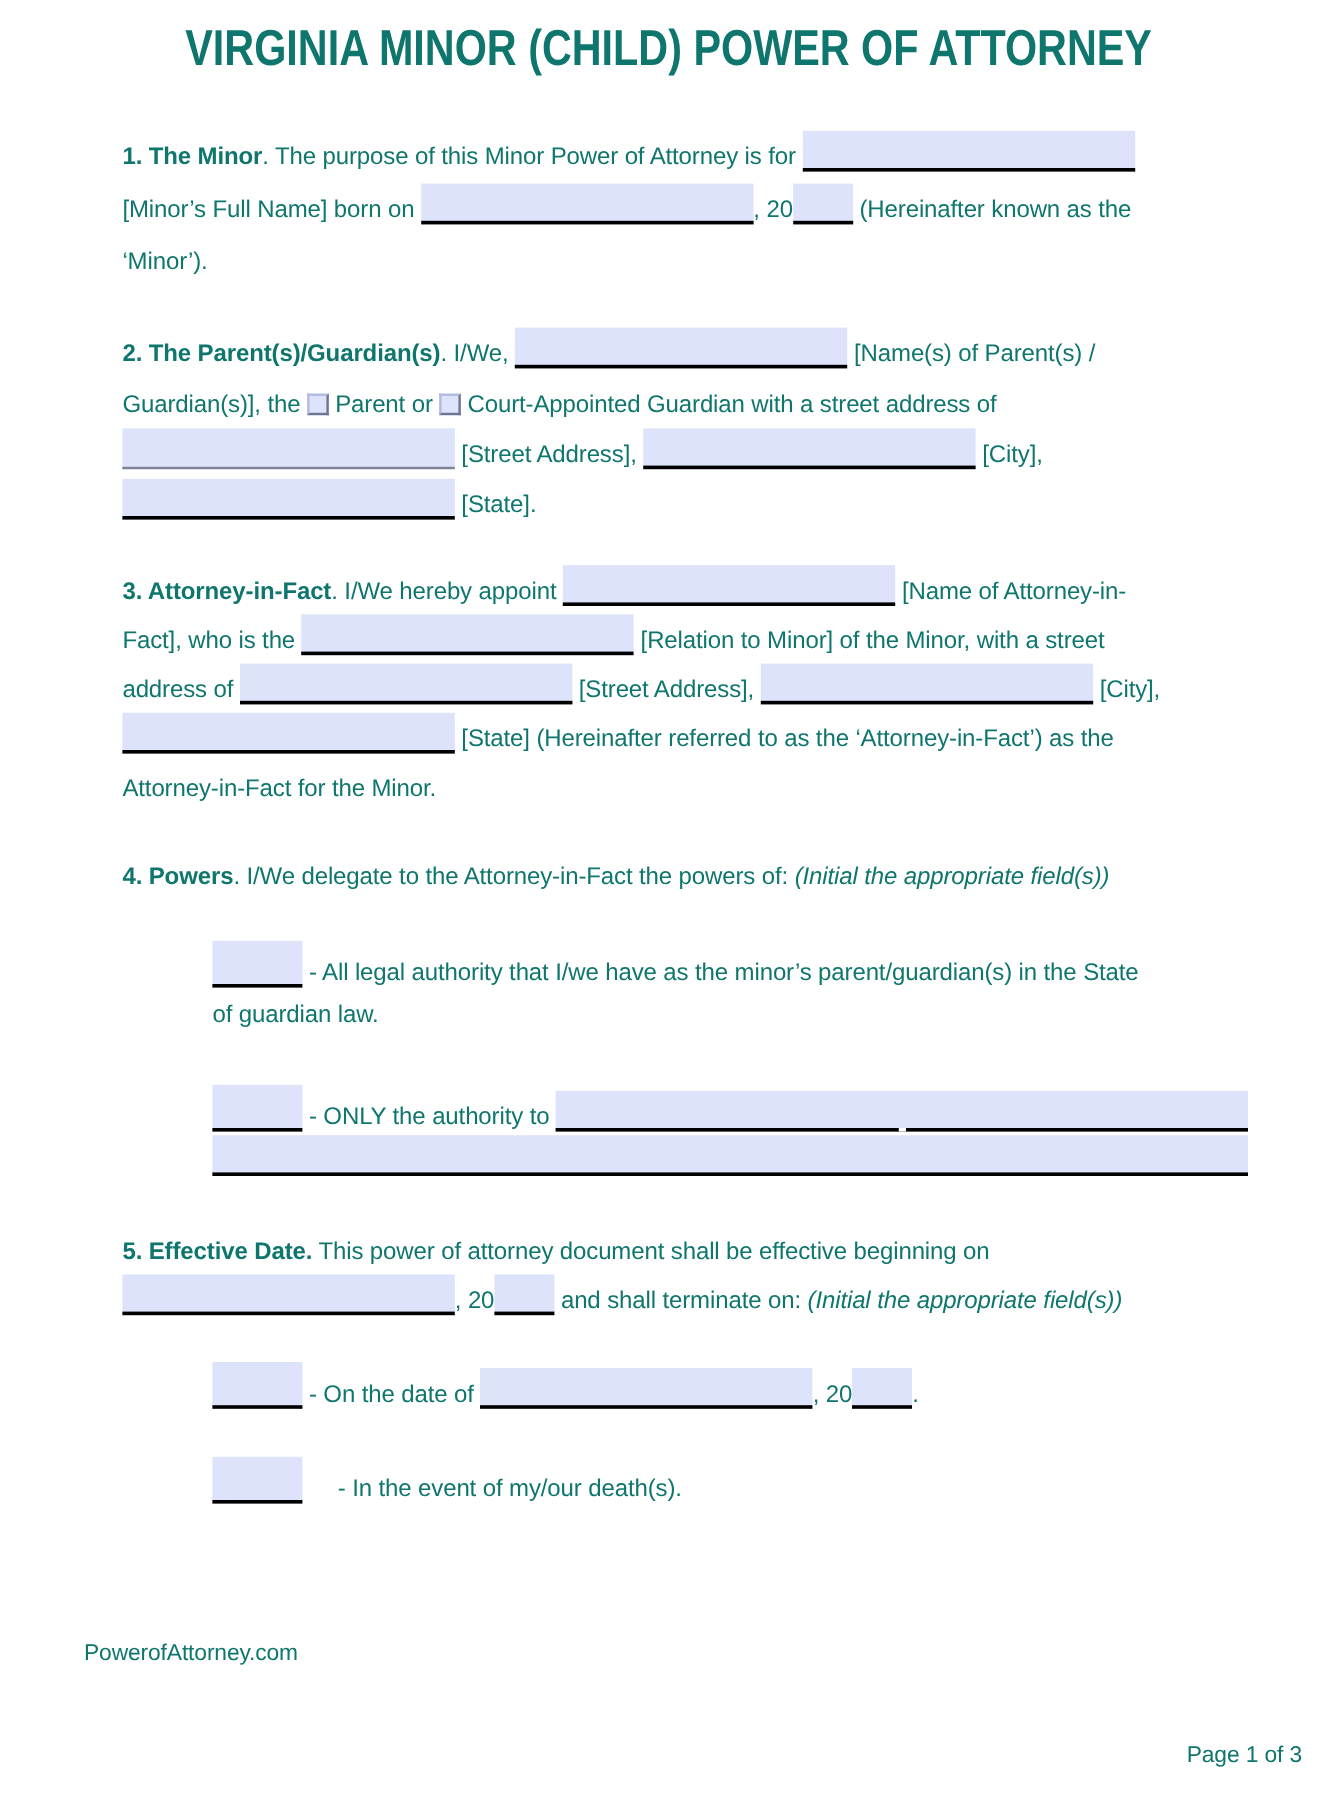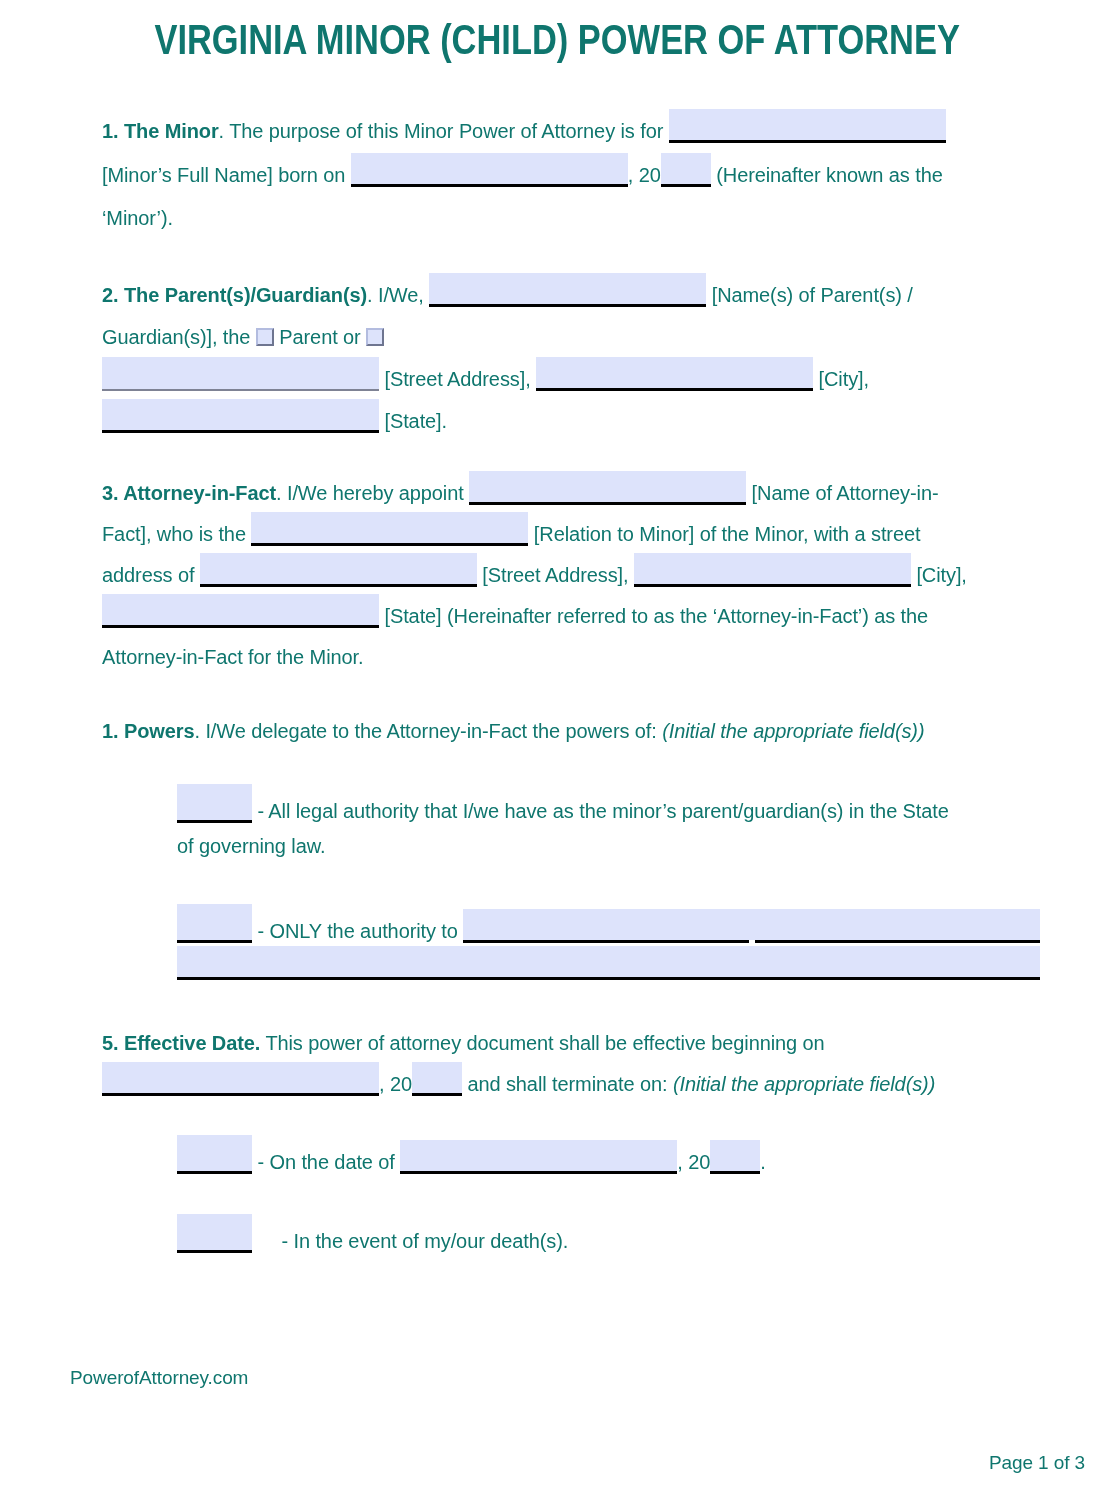--- a/index.html
+++ b/index.html
@@ -105,20 +105,21 @@
         <span class="seg seg--b">2. The Parent(s)/Guardian(s)</span>
         <span class="seg seg--t">. I/We, </span>
         <span class="blank blank--lg"></span>
         <span class="seg seg--t"> [Name(s) of Parent(s) /</span>
       </div>
     <div class="line lh42">
         <span class="seg seg--t">Guardian(s)], the </span>
         <span class="checkbox"></span>
         <span class="seg seg--t"> Parent or </span>
         <span class="checkbox"></span>
+        <span class="seg seg--t"> Court-Appointed Guardian with a street address of</span>
       </div>
     <div class="line lh42">
         <span class="blank blank--lg blank--gray"></span>
         <span class="seg seg--t"> [Street Address], </span>
         <span class="blank blank--lg"></span>
         <span class="seg seg--t"> [City],</span>
       </div>
     <div class="line lh42">
         <span class="blank blank--lg"></span>
         <span class="seg seg--t"> [State].</span>
@@ -148,30 +149,30 @@
         <span class="blank blank--lg"></span>
         <span class="seg seg--t"> [State] (Hereinafter referred to as the ‘Attorney-in-Fact’) as the</span>
       </div>
     <div class="line lh41">
         <span class="seg seg--t">Attorney-in-Fact for the Minor.</span>
       </div>
   </section>
 
   <section class="sec" id="sec4">
     <div class="line">
-        <span class="seg seg--b">1. Powers</span>
+        <span class="seg seg--b">4. Powers</span>
         <span class="seg seg--t">. I/We delegate to the Attorney-in-Fact the powers of: </span>
         <span class="seg seg--i">(Initial the appropriate field(s))</span>
       </div>
     <div class="line lh44 ind mt36">
         <span class="blank blank--init"></span>
         <span class="seg seg--t"> - All legal authority that I/we have as the minor’s parent/guardian(s) in the State</span>
       </div>
     <div class="line lh35 ind">
-        <span class="seg seg--t">of governing law.</span>
+        <span class="seg seg--t">of guardian law.</span>
       </div>
     <div class="line lh44 ind mt41">
         <span class="blank blank--init"></span>
         <span class="seg seg--t"> - ONLY the authority to </span>
         <span class="blank blank--grow blank--split"></span>
       </div>
     <div class="line lh37 ind">
         <span class="blank blank--full"></span>
       </div>
   </section>

